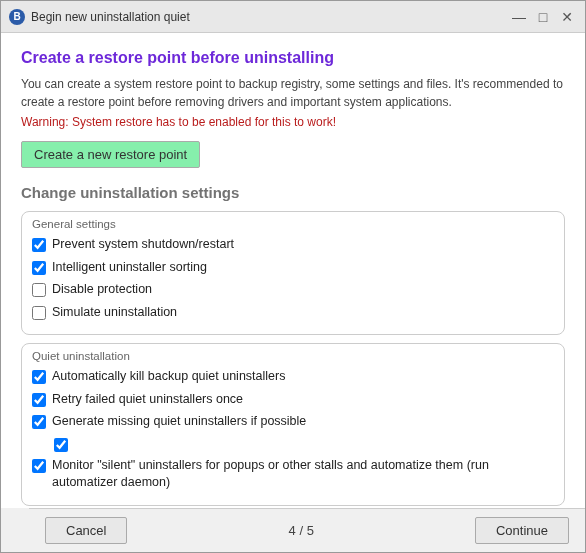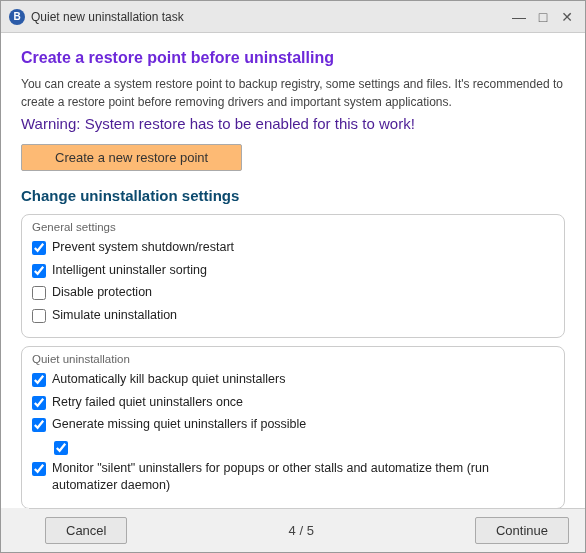--- a/index.html
+++ b/index.html
@@ -80,38 +80,38 @@
       color: #6d28d9;
       margin-bottom: 8px;
     }
     .description-text {
       font-size: 12px;
       color: #444;
       line-height: 1.5;
       margin-bottom: 4px;
     }
     .warning-text {
-      font-size: 15px;
-      color: #4c1d95;
+      font-size: 12px;
+      color: #b91c1c;
       margin-bottom: 12px;
     }
     .restore-btn {
-      background: #fdba74;
+      background: #86efac;
       border: 1px solid #aaa;
-      padding: 5px 33px;
+      padding: 5px 12px;
       font-size: 13px;
       cursor: pointer;
       border-radius: 2px;
       margin-bottom: 16px;
       color: #333;
     }
     .sub-heading {
       font-size: 15px;
       font-weight: bold;
-      color: #0c4a6e;
+      color: #737373;
       margin-bottom: 10px;
     }
     .settings-group {
       border: 1px solid #ccc;
       border-radius: 8px;
       margin-bottom: 8px;
       padding: 6px 10px 8px 10px;
     }
     .group-label {
       font-size: 11.5px;
@@ -178,21 +178,21 @@
   </style>
 </head>
 <body>
 
 <div class="window">
 
   <div class="title-bar">
     <div class="title-bar-icon">
       <span>B</span>
     </div>
-    <span class="title-bar-text">Quiet new uninstallation task</span>
+    <span class="title-bar-text">Begin new uninstallation quiet</span>
     <div class="title-bar-controls">
       <button class="title-bar-btn">—</button>
       <button class="title-bar-btn">□</button>
       <button class="title-bar-btn close">✕</button>
     </div>
   </div>
 
   <div class="content-area">
 
     

